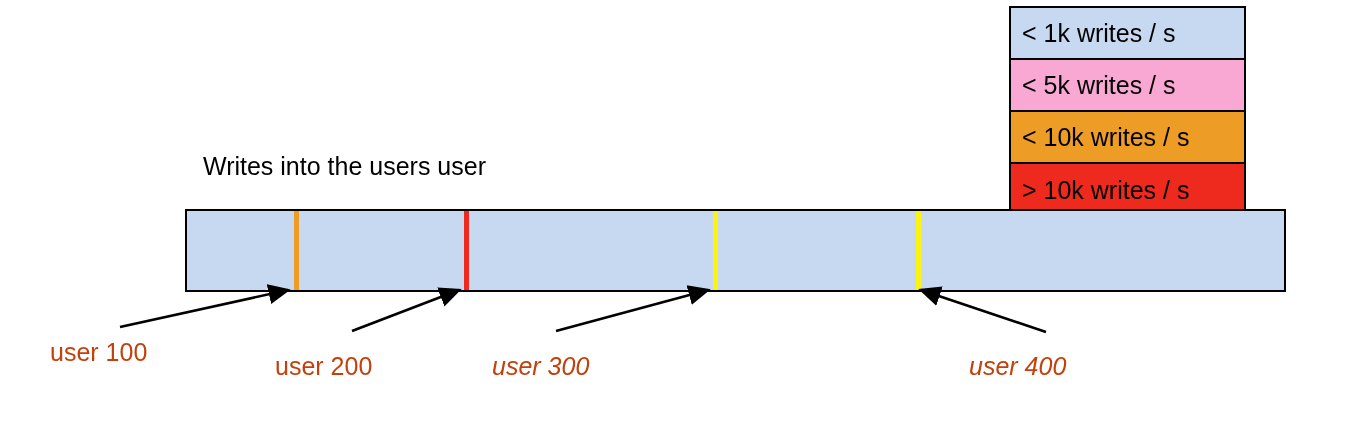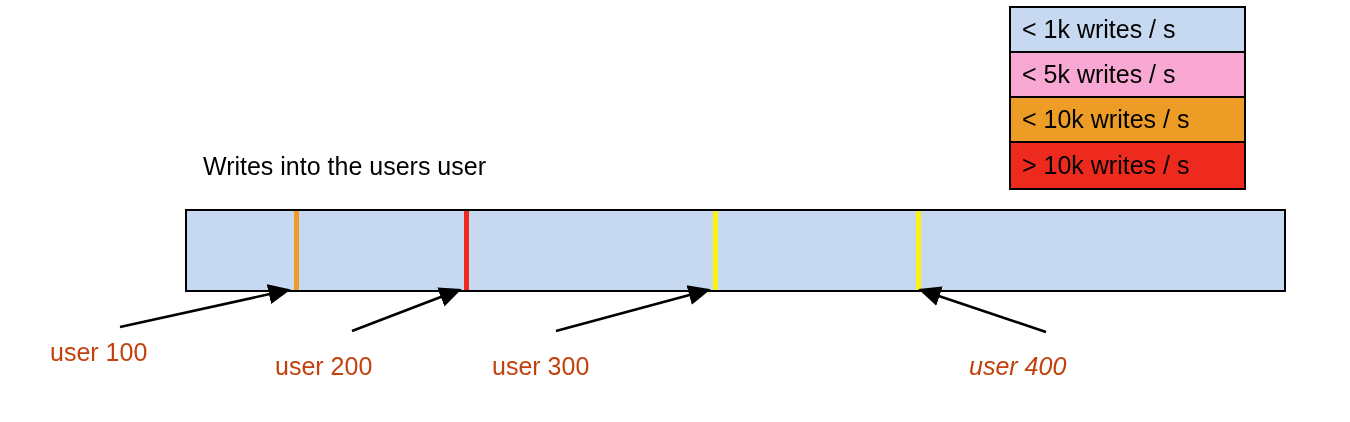--- a/index.html
+++ b/index.html
@@ -22,21 +22,21 @@
   #legend {
     position: absolute;
     left: 1009px;
     top: 6px;
     width: 237px;
     border: 2px solid #000000;
     box-sizing: border-box;
     background: #ffffff;
   }
   .legend-row {
-    height: 45px;
+    height: 52px;
     box-sizing: border-box;
     border-bottom: 2px solid #000000;
     display: flex;
     align-items: center;
     padding-left: 11px;
   }
   .legend-row:last-child {
     border-bottom: none;
   }
   .legend-label {
@@ -126,16 +126,16 @@
       </marker>
     </defs>
     <line x1="120" y1="327" x2="288" y2="290" stroke="#000000" stroke-width="2.6" marker-end="url(#ah)"></line>
     <line x1="352" y1="331" x2="459" y2="290" stroke="#000000" stroke-width="2.6" marker-end="url(#ah)"></line>
     <line x1="556" y1="331" x2="708" y2="290" stroke="#000000" stroke-width="2.6" marker-end="url(#ah)"></line>
     <line x1="1046" y1="332" x2="921" y2="290" stroke="#000000" stroke-width="2.6" marker-end="url(#ah)"></line>
   </svg>
 
   <div class="callout-label" style="left:50px;top:338px;">user 100</div>
   <div class="callout-label" style="left:275px;top:352px;">user 200</div>
-  <div class="callout-label" style="left:492px;top:352px;">user 300</div>
+  <div class="callout-label" style="left:492px;top:352px;font-style:italic;">user 300</div>
   <div class="callout-label" style="left:969px;top:352px;font-style:italic;">user 400</div>
 
 </div>
 
 </body></html>

